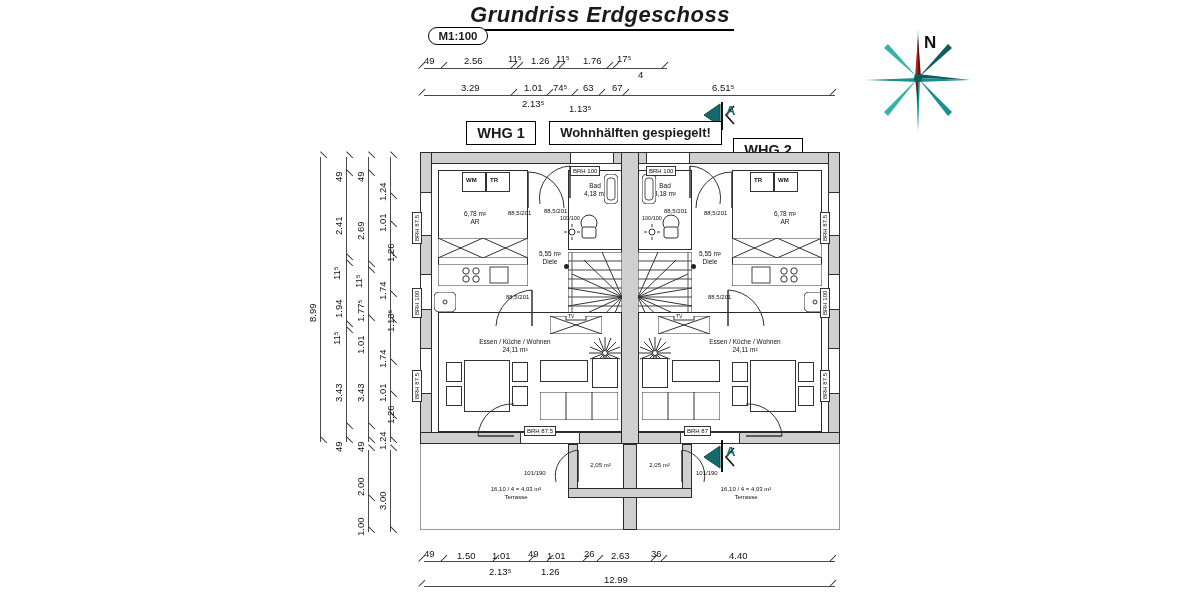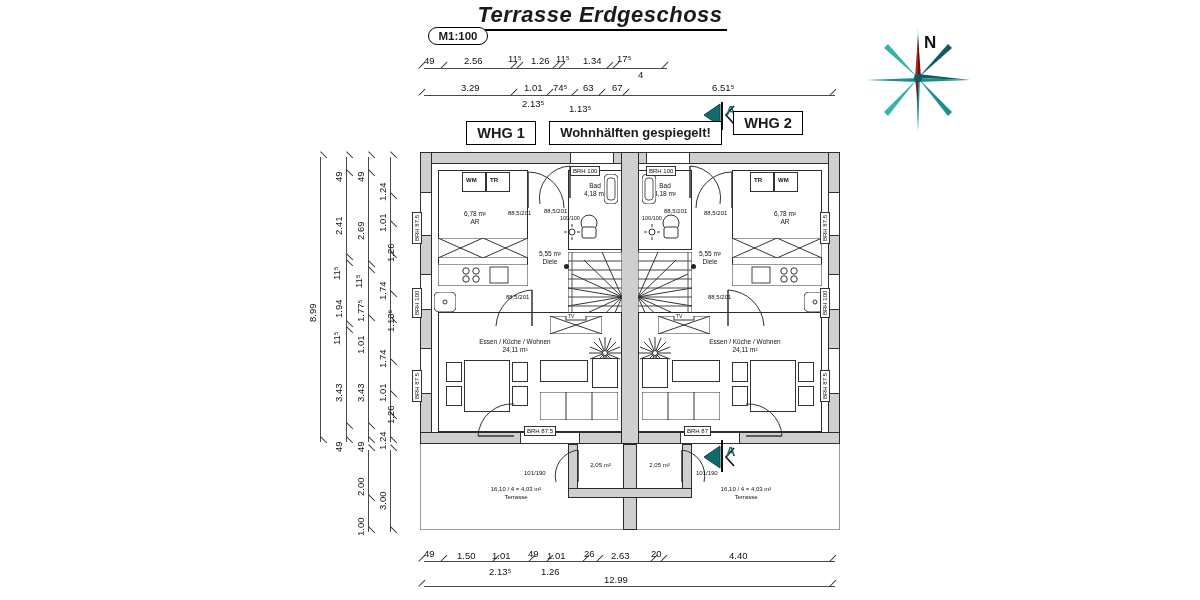--- a/index.html
+++ b/index.html
@@ -43,42 +43,42 @@
   .terr{background:#fff;border:1px solid #9a9a9a;box-sizing:border-box;}
   .tlab{font-size:6px;line-height:7.5px;text-align:center;color:#111;white-space:nowrap;}
 
   
   .secmark{color:#16696b;font-weight:bold;}
 </style>
 </head>
 <body>
 
 <div class="abs" id="title">
-  <span class="t">Terrasse Erdgeschoss</span>
+  <span class="t">Grundriss Erdgeschoss</span>
 </div>
 <div class="abs" id="scale-badge">M1:100</div>
 
 <div class="abs dimline" style="left:424px;top:68px;width:243px;"></div>
 <div class="abs" style="left:420px;top:64px;">
   <div class="abs tick" style="left:0px;top:0px;"></div>
   <div class="abs tick" style="left:22px;top:0px;"></div>
   <div class="abs tick" style="left:92px;top:0px;"></div>
   <div class="abs tick" style="left:98px;top:0px;"></div>
   <div class="abs tick" style="left:134px;top:0px;"></div>
   <div class="abs tick" style="left:140px;top:0px;"></div>
   <div class="abs tick" style="left:188px;top:0px;"></div>
   <div class="abs tick" style="left:194px;top:0px;"></div>
   <div class="abs tick" style="left:243px;top:0px;"></div>
 </div>
 <div class="abs dlab" style="left:424px;top:56px;">49</div>
 <div class="abs dlab" style="left:464px;top:56px;">2.56</div>
 <div class="abs dlab" style="left:508px;top:54px;">11⁵</div>
 <div class="abs dlab" style="left:531px;top:56px;">1.26</div>
 <div class="abs dlab" style="left:556px;top:54px;">11⁵</div>
-<div class="abs dlab" style="left:583px;top:56px;">1.34</div>
+<div class="abs dlab" style="left:583px;top:56px;">1.76</div>
 <div class="abs dlab" style="left:617px;top:54px;">17⁵</div>
 <div class="abs dlab" style="left:638px;top:70px;">4</div>
 
 <div class="abs dimline" style="left:424px;top:95px;width:411px;"></div>
 <div class="abs" style="left:420px;top:91px;">
   <div class="abs tick" style="left:0px;top:0px;"></div>
   <div class="abs tick" style="left:92px;top:0px;"></div>
   <div class="abs tick" style="left:128px;top:0px;"></div>
   <div class="abs tick" style="left:153px;top:0px;"></div>
   <div class="abs tick" style="left:180px;top:0px;"></div>
@@ -119,21 +119,21 @@
       <polygon points="60,18 63,60 60,60" fill="#6b0f0d"></polygon>
       <polygon points="57,60 60,60 60,86" fill="#8c1512"></polygon>
       <circle cx="60" cy="60" r="4" fill="#0d5c5e"></circle>
     </g>
     <text x="66" y="30" font-family="Liberation Sans, sans-serif" font-size="17" font-weight="bold" fill="#111">N</text>
   </svg>
 </div>
 
 <div class="abs boxlab" style="left:466px;top:121px;width:68px;">WHG 1</div>
 <div class="abs boxlab" style="left:549px;top:121px;width:171px;font-size:13px;">Wohnhälften gespiegelt!</div>
-<div class="abs boxlab" style="left:733px;top:111px;width:68px;">WHG 2</div>
+<div class="abs boxlab" style="left:733px;top:138px;width:68px;">WHG 2</div>
 
 <div class="abs dimvline" style="left:320px;top:157px;height:285px;"></div>
 <div class="abs tickv" style="left:316px;top:153px;"></div>
 <div class="abs tickv" style="left:316px;top:438px;"></div>
 <div class="abs vlab" style="left:318px;top:312px;">8.99</div>
 
 <div class="abs dimvline" style="left:346px;top:157px;height:285px;"></div>
 <div class="abs">
   <div class="abs tickv" style="left:342px;top:153px;"></div>
   <div class="abs tickv" style="left:342px;top:171px;"></div>
@@ -599,21 +599,21 @@
   <div class="abs tick" style="left:242px;top:0px;"></div>
   <div class="abs tick" style="left:411px;top:0px;"></div>
 </div>
 <div class="abs dlab" style="left:424px;top:549px;">49</div>
 <div class="abs dlab" style="left:457px;top:551px;">1.50</div>
 <div class="abs dlab" style="left:492px;top:551px;">1.01</div>
 <div class="abs dlab" style="left:528px;top:549px;">49</div>
 <div class="abs dlab" style="left:547px;top:551px;">1.01</div>
 <div class="abs dlab" style="left:584px;top:549px;">26</div>
 <div class="abs dlab" style="left:611px;top:551px;">2.63</div>
-<div class="abs dlab" style="left:651px;top:549px;">20</div>
+<div class="abs dlab" style="left:651px;top:549px;">36</div>
 <div class="abs dlab" style="left:729px;top:551px;">4.40</div>
 <div class="abs dlab" style="left:489px;top:567px;">2.13⁵</div>
 <div class="abs dlab" style="left:541px;top:567px;">1.26</div>
 
 <div class="abs dimline" style="left:424px;top:586px;width:411px;"></div>
 <div class="abs tick" style="left:420px;top:582px;"></div>
 <div class="abs tick" style="left:831px;top:582px;"></div>
 <div class="abs dlab" style="left:604px;top:575px;">12.99</div>
 
 </body></html>

